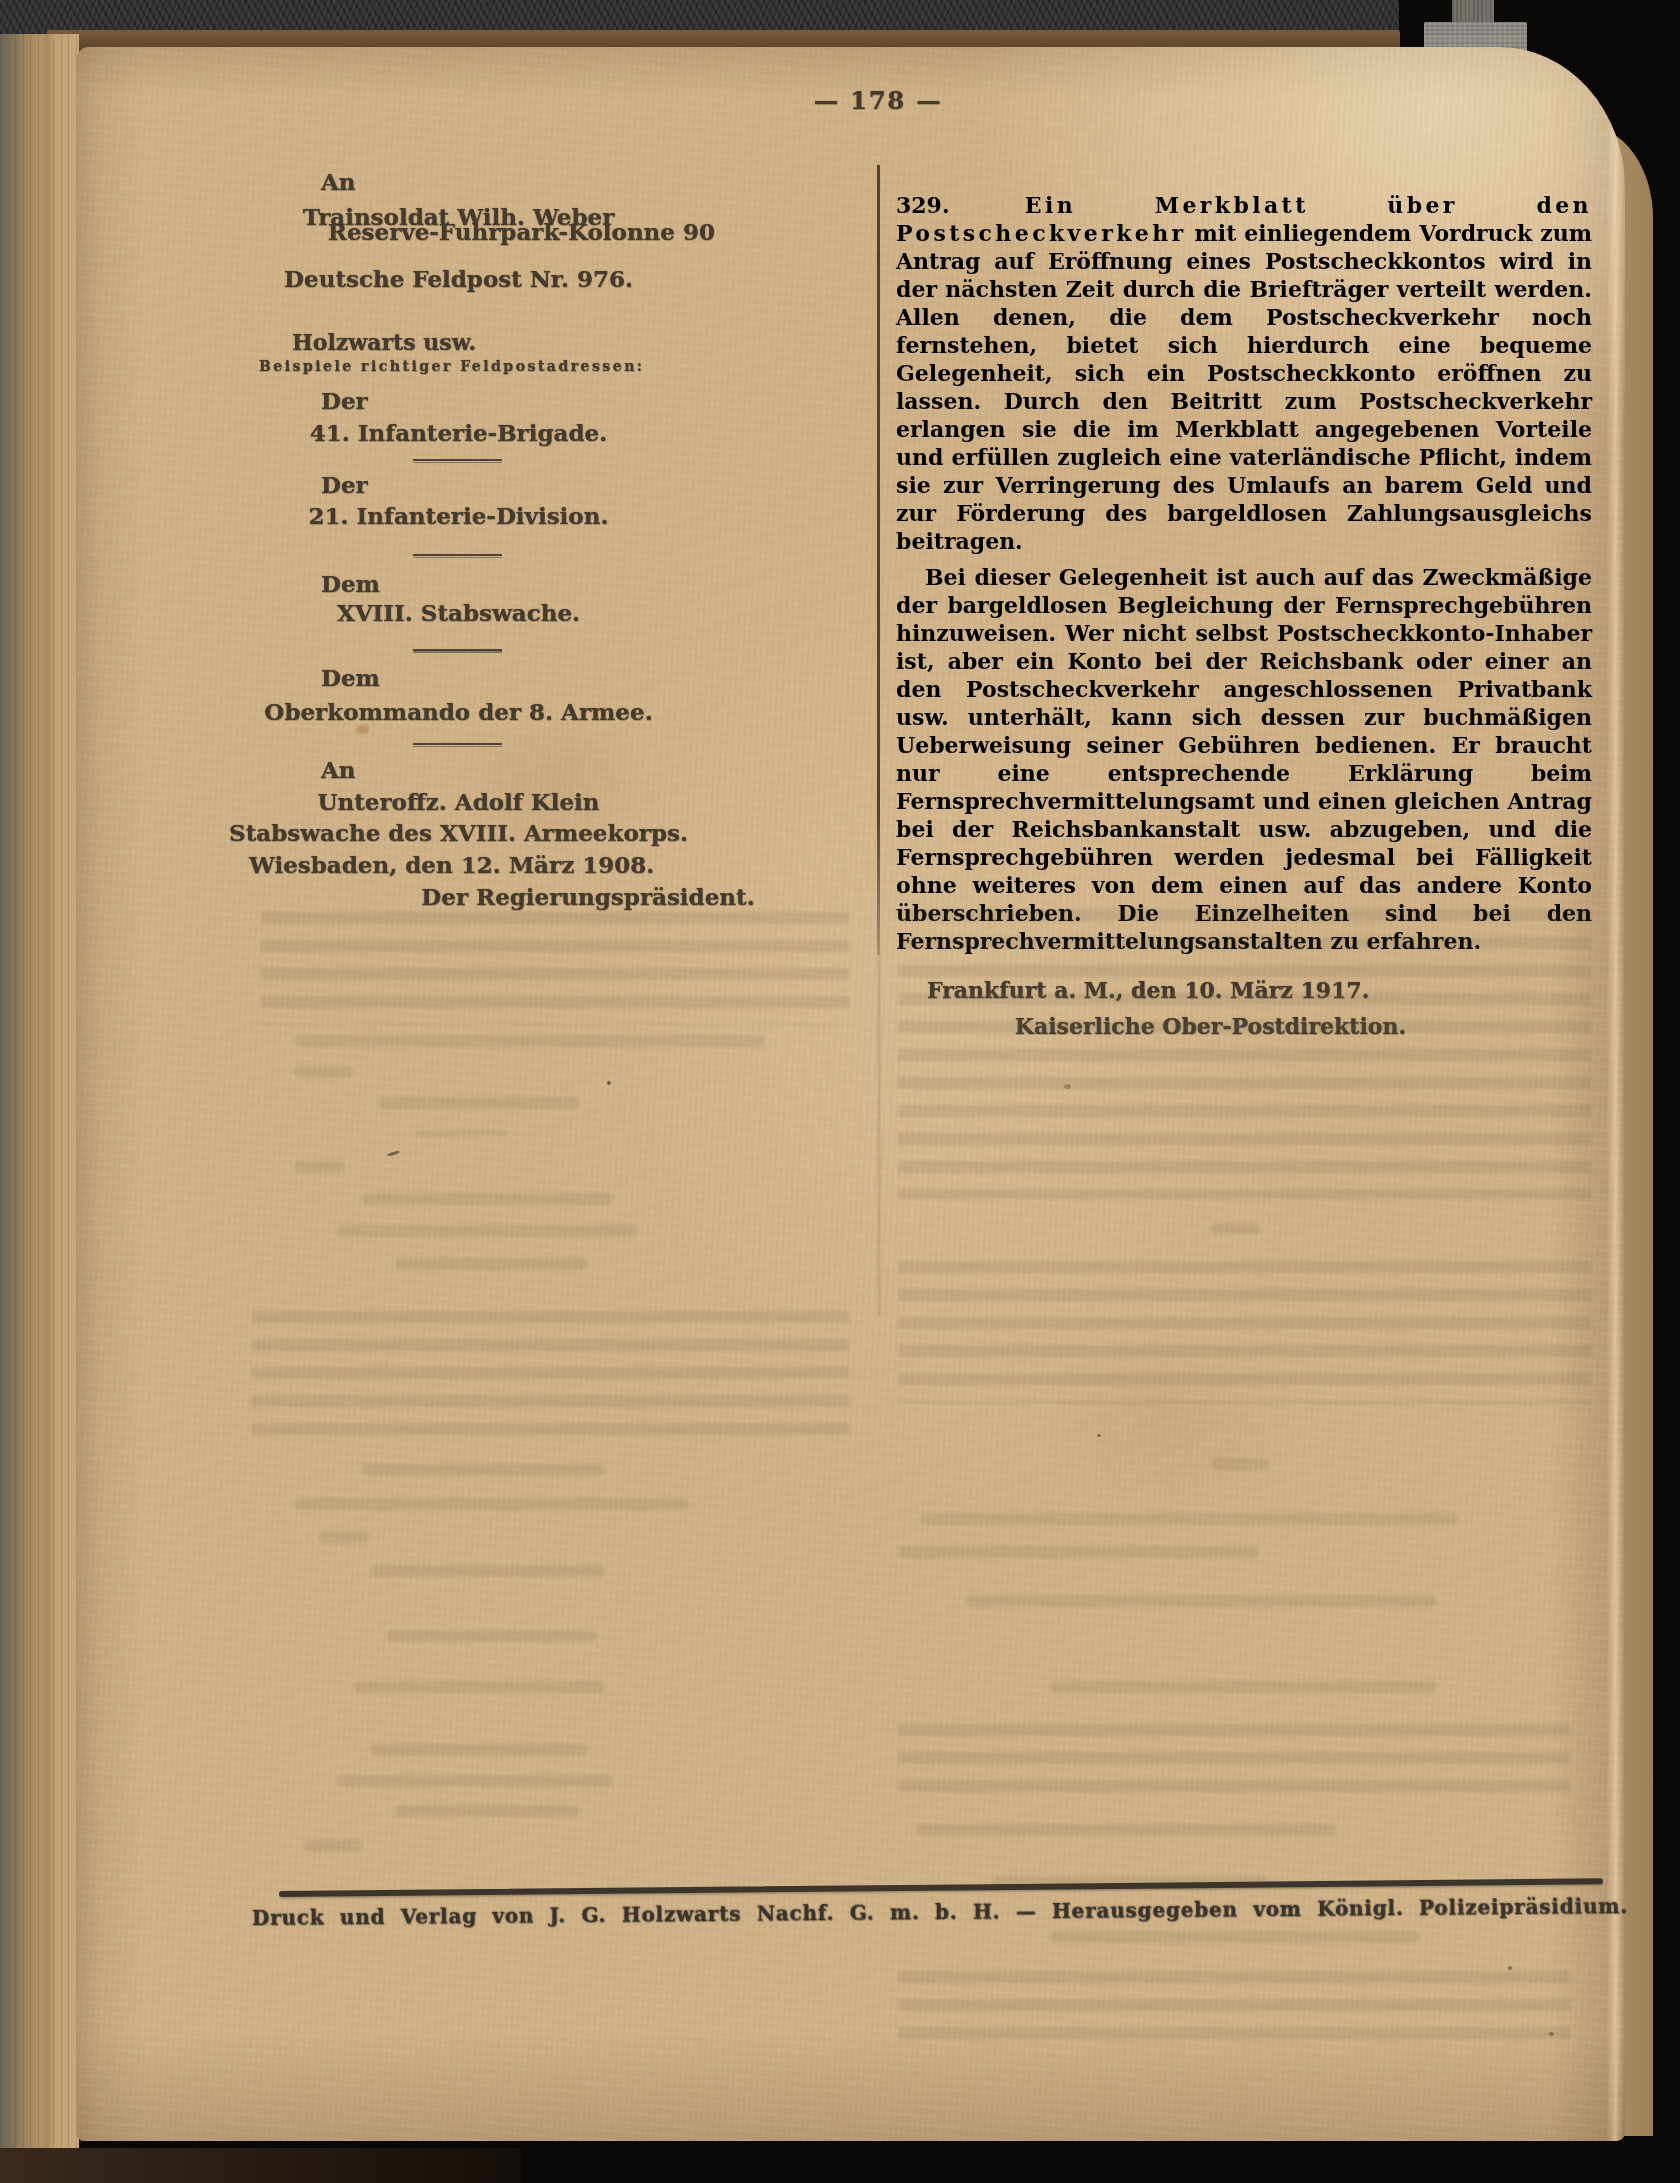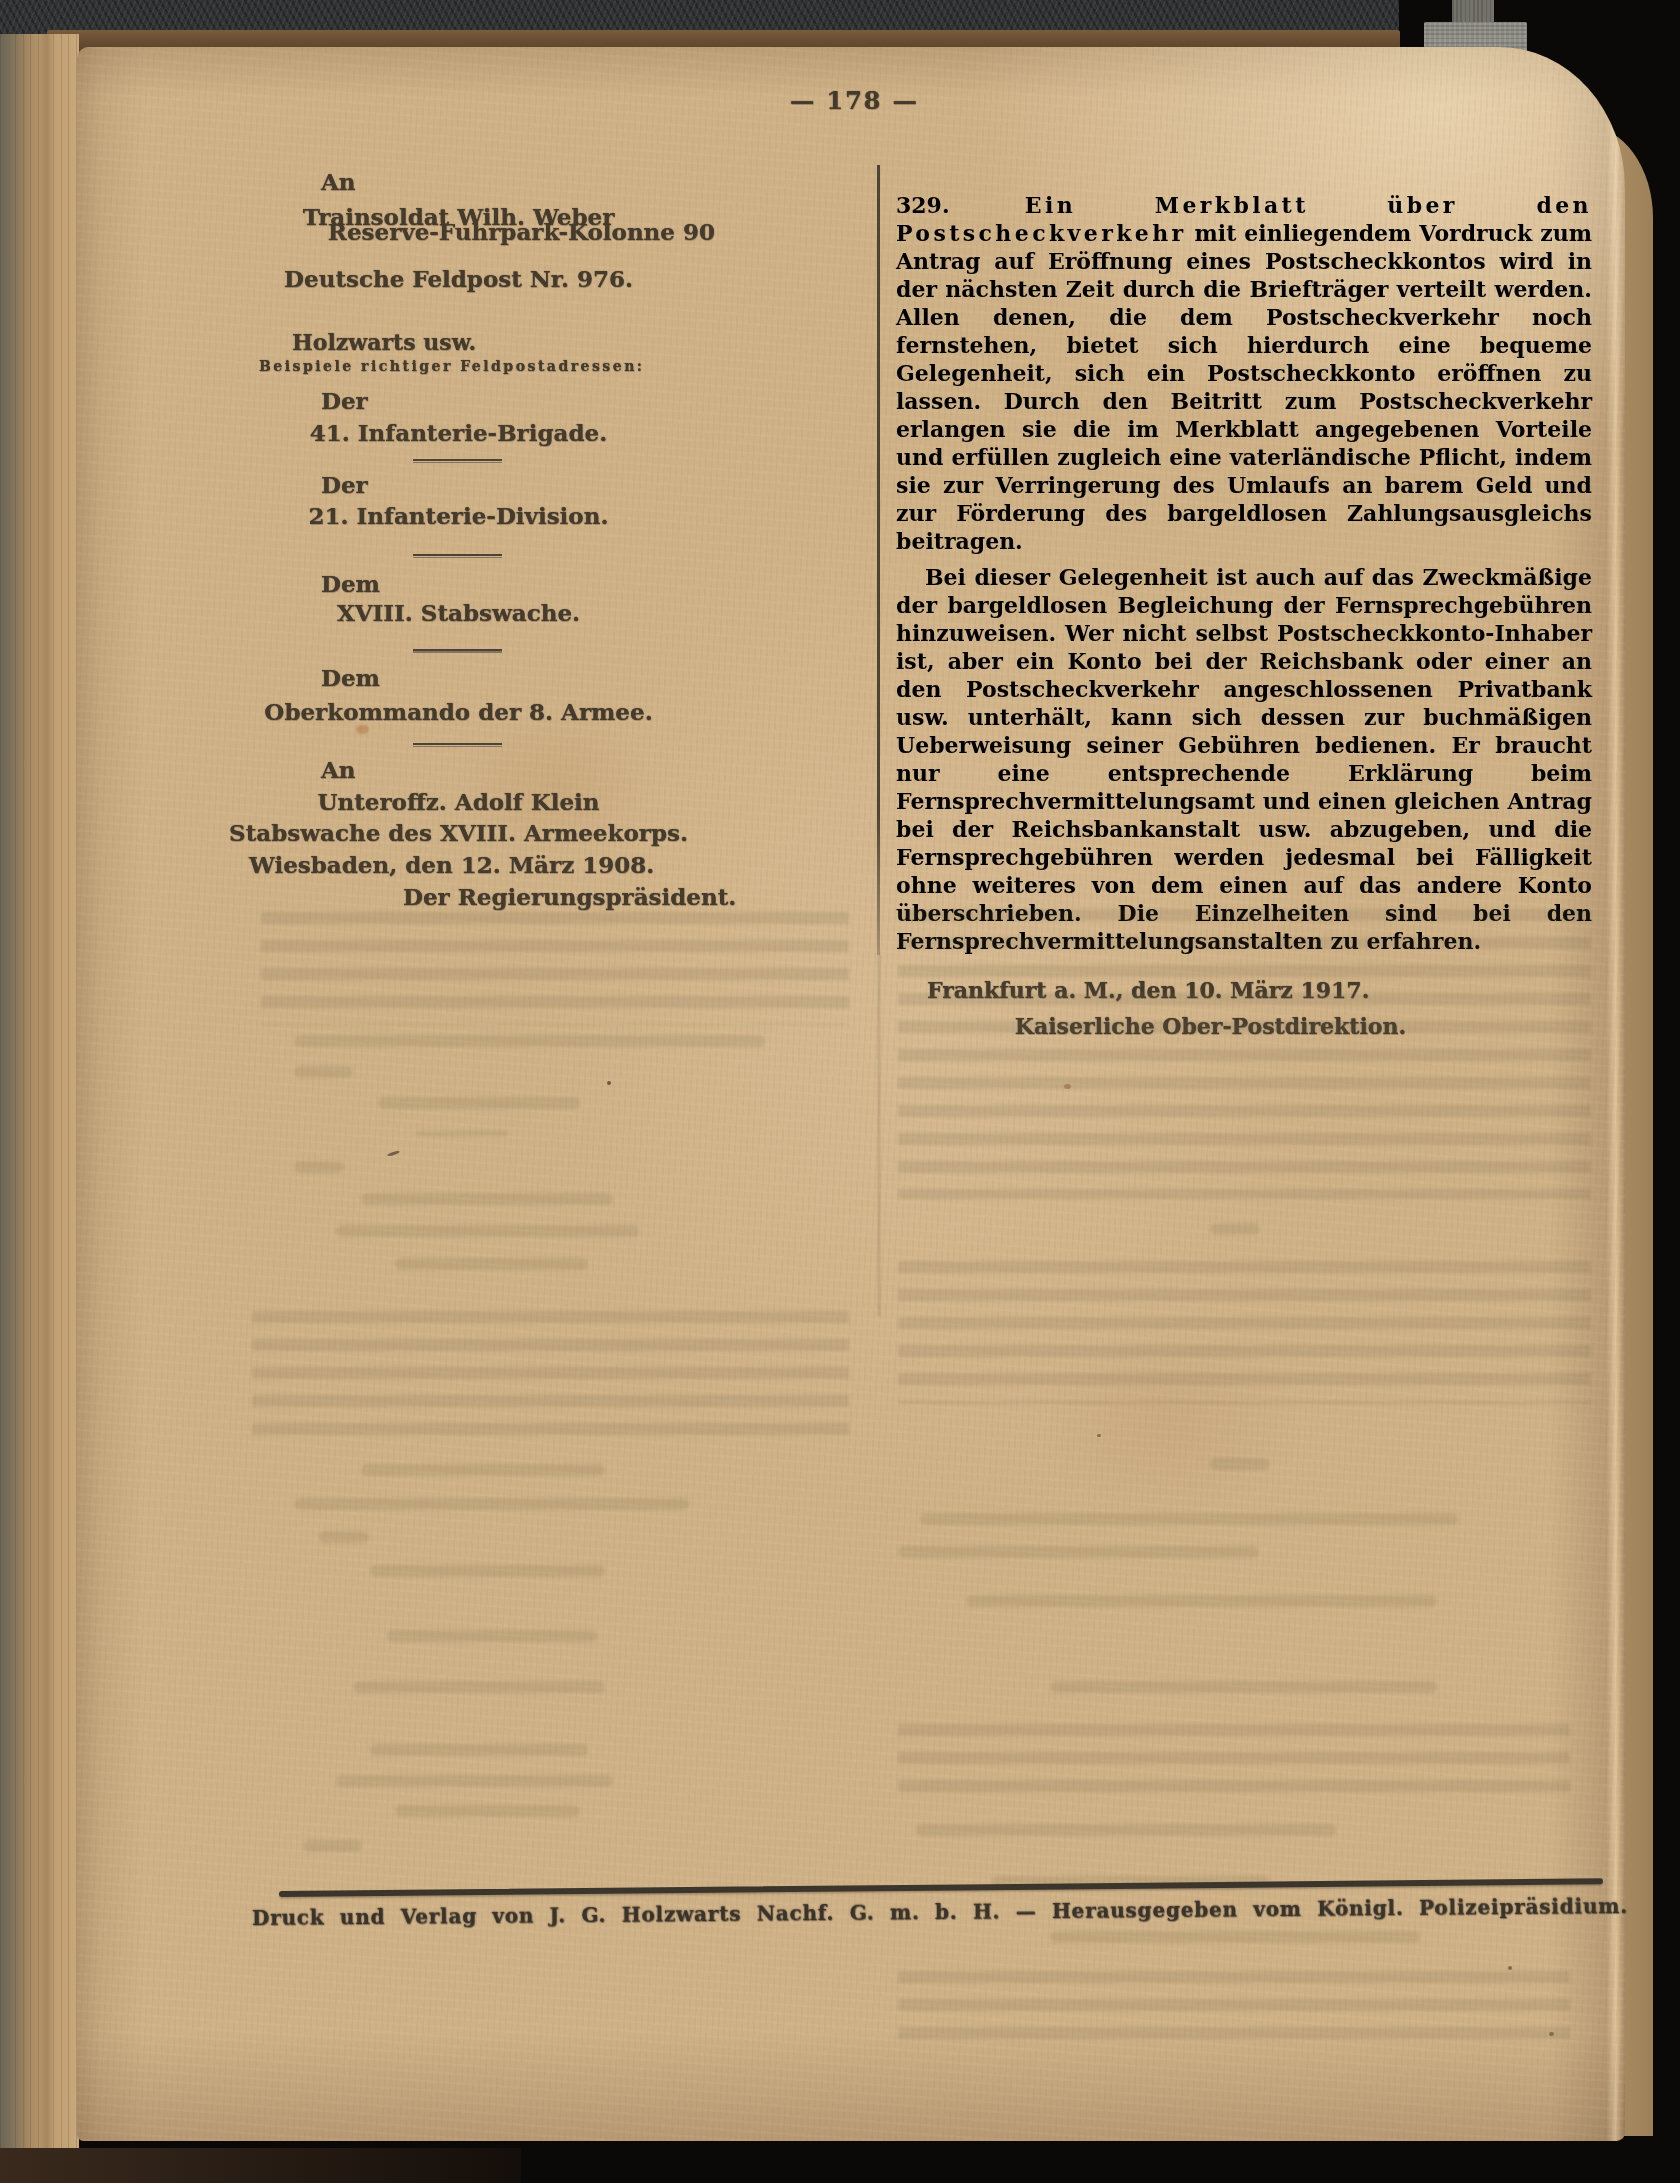--- a/index.html
+++ b/index.html
@@ -42,21 +42,21 @@
   .page::after{content:"";position:absolute;inset:0;border-radius:inherit;pointer-events:none;
     background-image:repeating-linear-gradient(93deg,rgba(120,95,60,0.05) 0 1.7px,rgba(0,0,0,0) 1.7px 5.9px),
                      repeating-linear-gradient(4deg,rgba(255,240,210,0.05) 0 2.5px,rgba(0,0,0,0) 2.5px 9.2px);}
 
   .stain{position:absolute;border-radius:50%;pointer-events:none;}
   .speck{position:absolute;border-radius:50%;}
 
   
   .ink{position:absolute;color:#443b2d;text-shadow:0 0 1.1px rgba(62,52,38,0.85),0.5px 0.5px 0 rgba(62,52,38,0.25);}
   .b{font-weight:bold;}
-  .center{}
+  .center{text-align:center;}
   .pgnum{font-size:24.4px;letter-spacing:1.7px;font-weight:bold;}
   .lcol-line{font-size:23px;font-weight:bold;white-space:nowrap;}
   .lcol-center{left:202px;width:513px;text-align:center;}
   .just1{text-align:justify;text-align-last:justify;}
   .spacedhead{font-size:14px;font-weight:bold;letter-spacing:2.5px;white-space:nowrap;}
   .sep{position:absolute;left:413px;width:89px;height:4.2px;
     background:linear-gradient(to bottom,#4a4336 0 1.7px,rgba(0,0,0,0) 1.7px 2.5px,rgba(74,67,54,0.55) 2.5px 4.2px);}
   .col-divider{position:absolute;left:877px;top:165px;width:2.5px;height:790px;
     background:linear-gradient(to bottom,#4c4436 0%,#4c4436 82%,rgba(76,68,54,0.35) 100%);}
   .col-divider-ghost{position:absolute;left:878px;top:955px;width:1.7px;height:361px;

